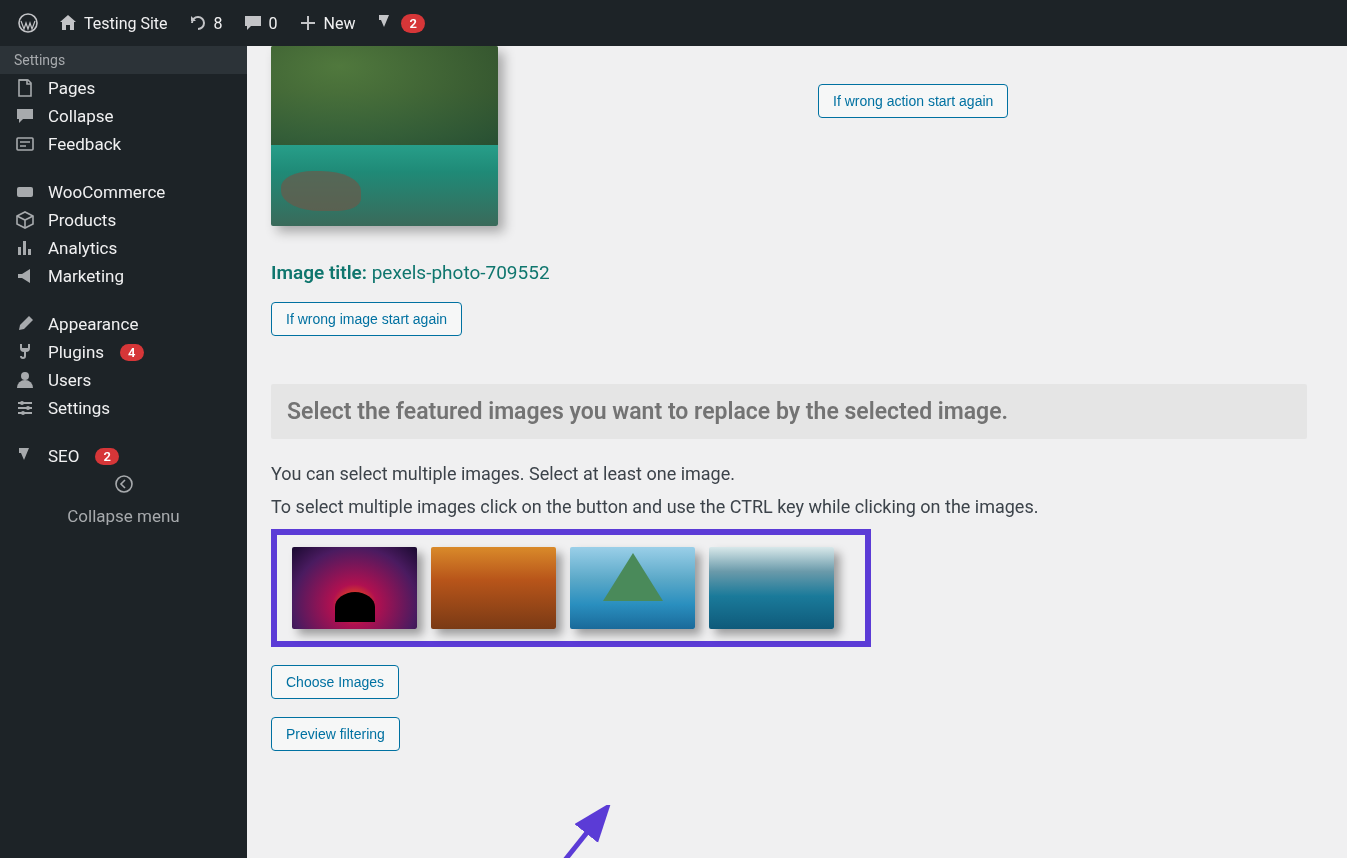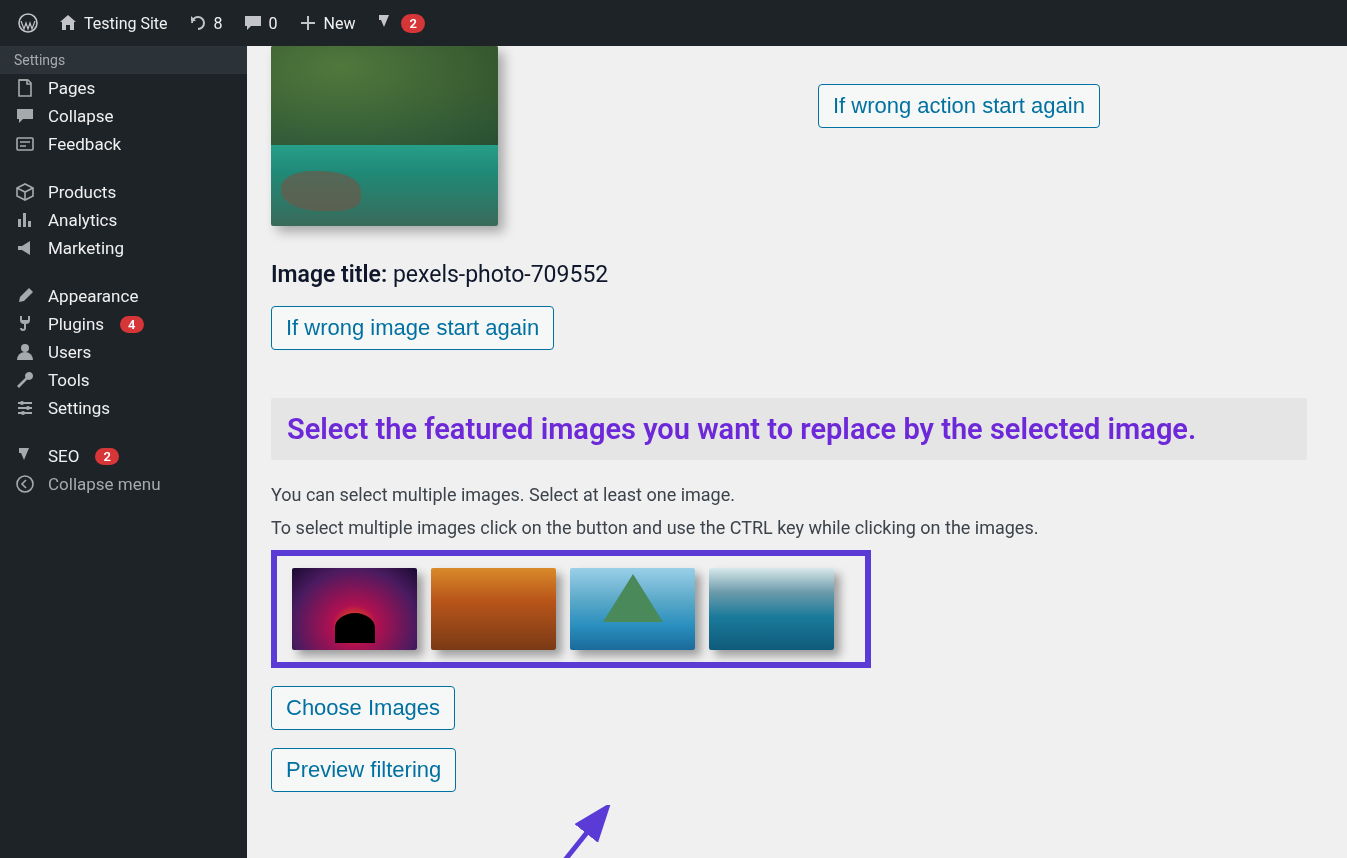--- a/index.html
+++ b/index.html
@@ -102,44 +102,44 @@
 }
 .preview-img::after {
   content:"";
   position:absolute;
   bottom:15px;left:10px;width:80px;height:40px;
   background: #6b5a4a;
   border-radius: 40% 50% 30% 50%;
   opacity:0.7;
 }
 
-.img-title-line { margin-top: 35px; font-size: 23px; color: #0f172a; }
+.img-title-line { margin-top: 35px; font-size: 19px; color: #0f766e; }
 .img-title-line b { font-weight: 600; }
 
 .btn {
   display: inline-block;
   background: #f6f7f7;
   border: 1px solid #0071a1;
   color: #0071a1;
   padding: 8px 14px;
-  font-size: 22px;
+  font-size: 14px;
   border-radius: 4px;
   cursor: pointer;
   margin-top: 18px;
 }
 
 .top-row { display:flex; align-items:flex-start; gap: 40px; }
 .right-action { margin-left: 280px; margin-top: 20px; }
 
 .section-header {
   background: #e5e5e5;
   padding: 14px 16px;
-  font-size: 29px;
+  font-size: 23px;
   font-weight: 600;
-  color: #6d28d9;
+  color: #737373;
   margin-top: 48px;
   border-radius: 2px;
 }
 .section-body { margin-top: 24px; font-size: 18px; color:#3c434a; }
 .section-body p { margin: 12px 0; }
 
 .thumb-row {
   display: flex;
   gap: 14px;
   border: 6px solid #5b3bd6;
@@ -247,20 +247,28 @@
         </svg>
       </span>
     <span>Feedback</span>
   </div>
 
   <div class="sep"></div>
 
   <div class="menu-item">
     <span class="icon">
         <svg class="icon-svg" viewBox="0 0 20 20">
+          <rect x="2" y="5" width="16" height="10" rx="2"></rect>
+        </svg>
+      </span>
+    <span>WooCommerce</span>
+  </div>
+  <div class="menu-item">
+    <span class="icon">
+        <svg class="icon-svg" viewBox="0 0 20 20">
           <path d="M2 6l8-4 8 4v8l-8 4-8-4z" fill="none" stroke="#a7aaad" stroke-width="1.6"></path>
           <path d="M2 6l8 4 8-4M10 10v8" stroke="#a7aaad" stroke-width="1.6" fill="none"></path>
         </svg>
       </span>
     <span>Products</span>
   </div>
   <div class="menu-item">
     <span class="icon">
         <svg class="icon-svg" viewBox="0 0 20 20">
           <path d="M3 17V9h3v8zm5 0V3h3v14zm5 0v-6h3v6z"></path>
@@ -297,28 +305,20 @@
     <span class="count-badge">4</span>
   </div>
   <div class="menu-item">
     <span class="icon">
         <svg class="icon-svg" viewBox="0 0 20 20">
           <circle cx="10" cy="6" r="4"></circle>
           <path d="M2 18a8 8 0 0116 0z"></path>
         </svg>
       </span>
     <span>Users</span>
-  </div>
-  <div class="menu-item">
-    <span class="icon">
-        <svg class="icon-svg" viewBox="0 0 20 20">
-          <path d="M14 2a4 4 0 00-3.6 5.7L2 16l2 2 8.3-8.4A4 4 0 1014 2z"></path>
-        </svg>
-      </span>
-    <span>Tools</span>
   </div>
   <div class="menu-item">
     <span class="icon">
         <svg class="icon-svg" viewBox="0 0 20 20">
           <path d="M3 5h14M3 10h14M3 15h14" stroke="#a7aaad" stroke-width="2"></path>
           <circle cx="7" cy="5" r="2"></circle>
           <circle cx="13" cy="10" r="2"></circle>
           <circle cx="8" cy="15" r="2"></circle>
         </svg>
       </span>
@@ -330,21 +330,21 @@
   <div class="menu-item">
     <span class="icon">
         <svg class="icon-svg" viewBox="0 0 20 20">
           <path d="M4 2h10l-5 12-3-7H4z"></path>
         </svg>
       </span>
     <span>SEO</span>
     <span class="count-badge">2</span>
   </div>
 
-  <div class="menu-item" style="color:#a7aaad;">
+  <div class="menu-item" style="color:#a7aaad;flex-direction:column;">
     <span class="icon">
         <svg class="icon-svg" viewBox="0 0 20 20">
           <circle cx="10" cy="10" r="8" fill="none" stroke="#a7aaad" stroke-width="1.6"></circle>
           <path d="M11 6l-4 4 4 4" fill="none" stroke="#a7aaad" stroke-width="1.6"></path>
         </svg>
       </span>
     <span>Collapse menu</span>
   </div>
 </div>
 

